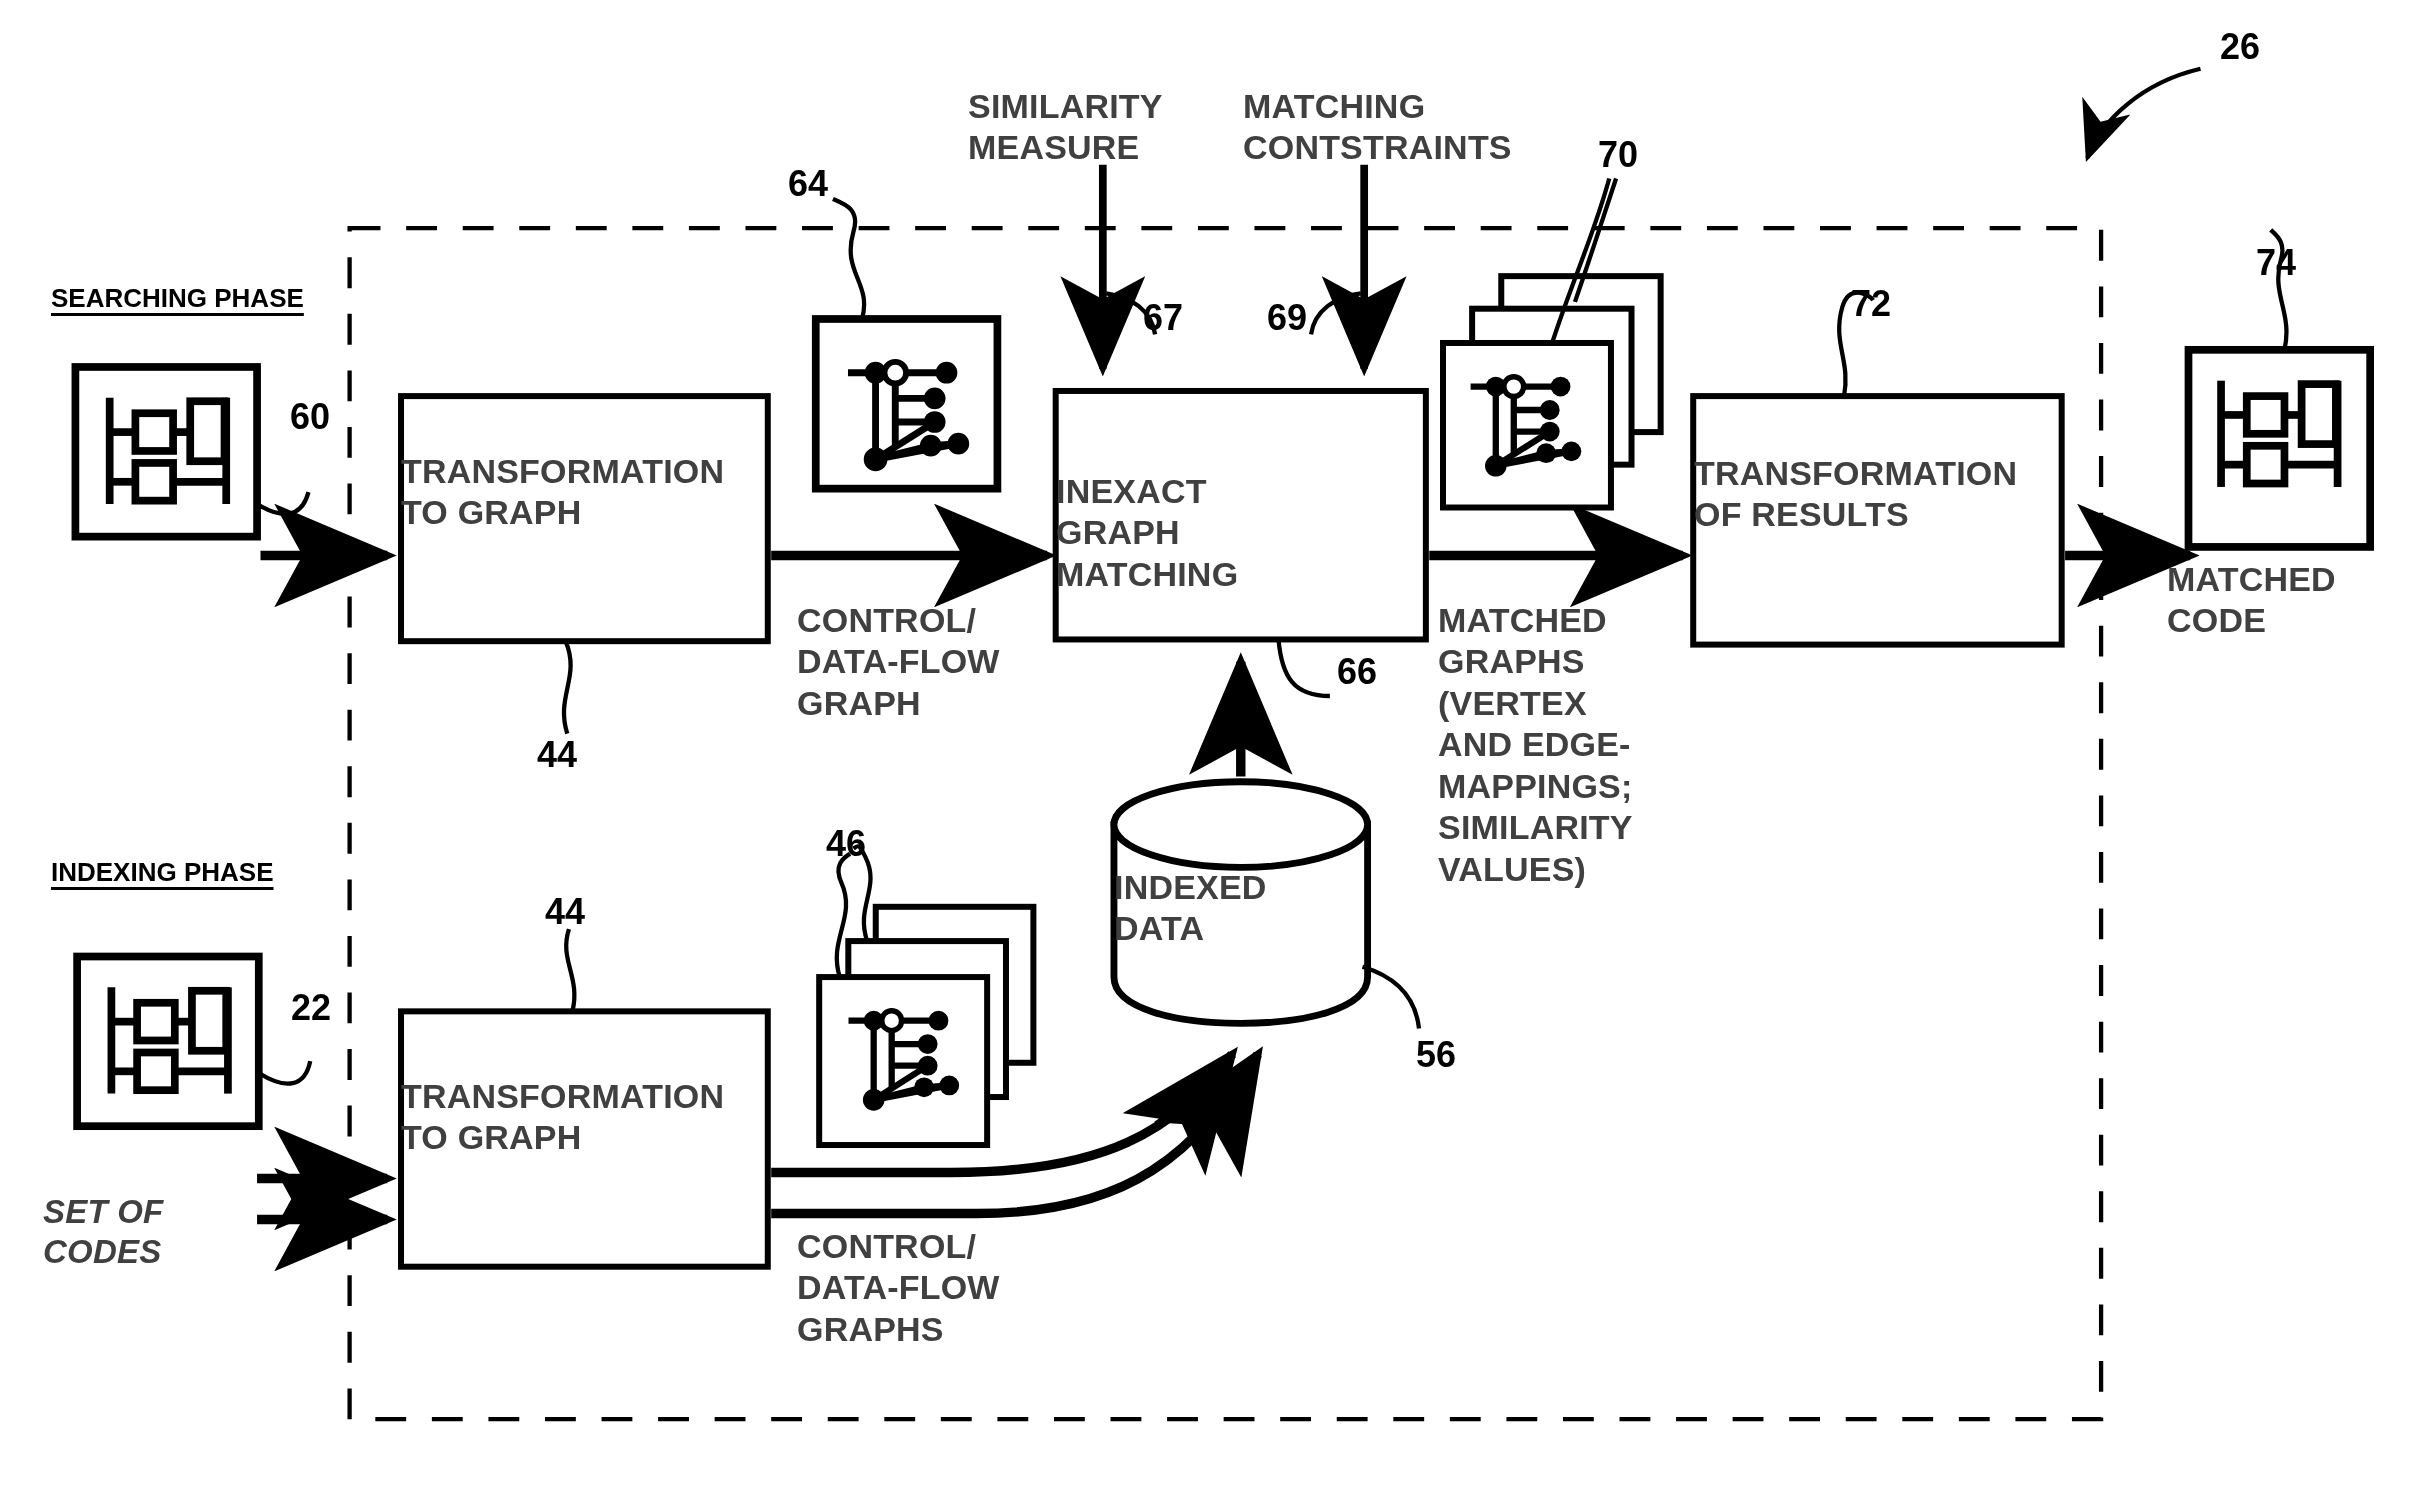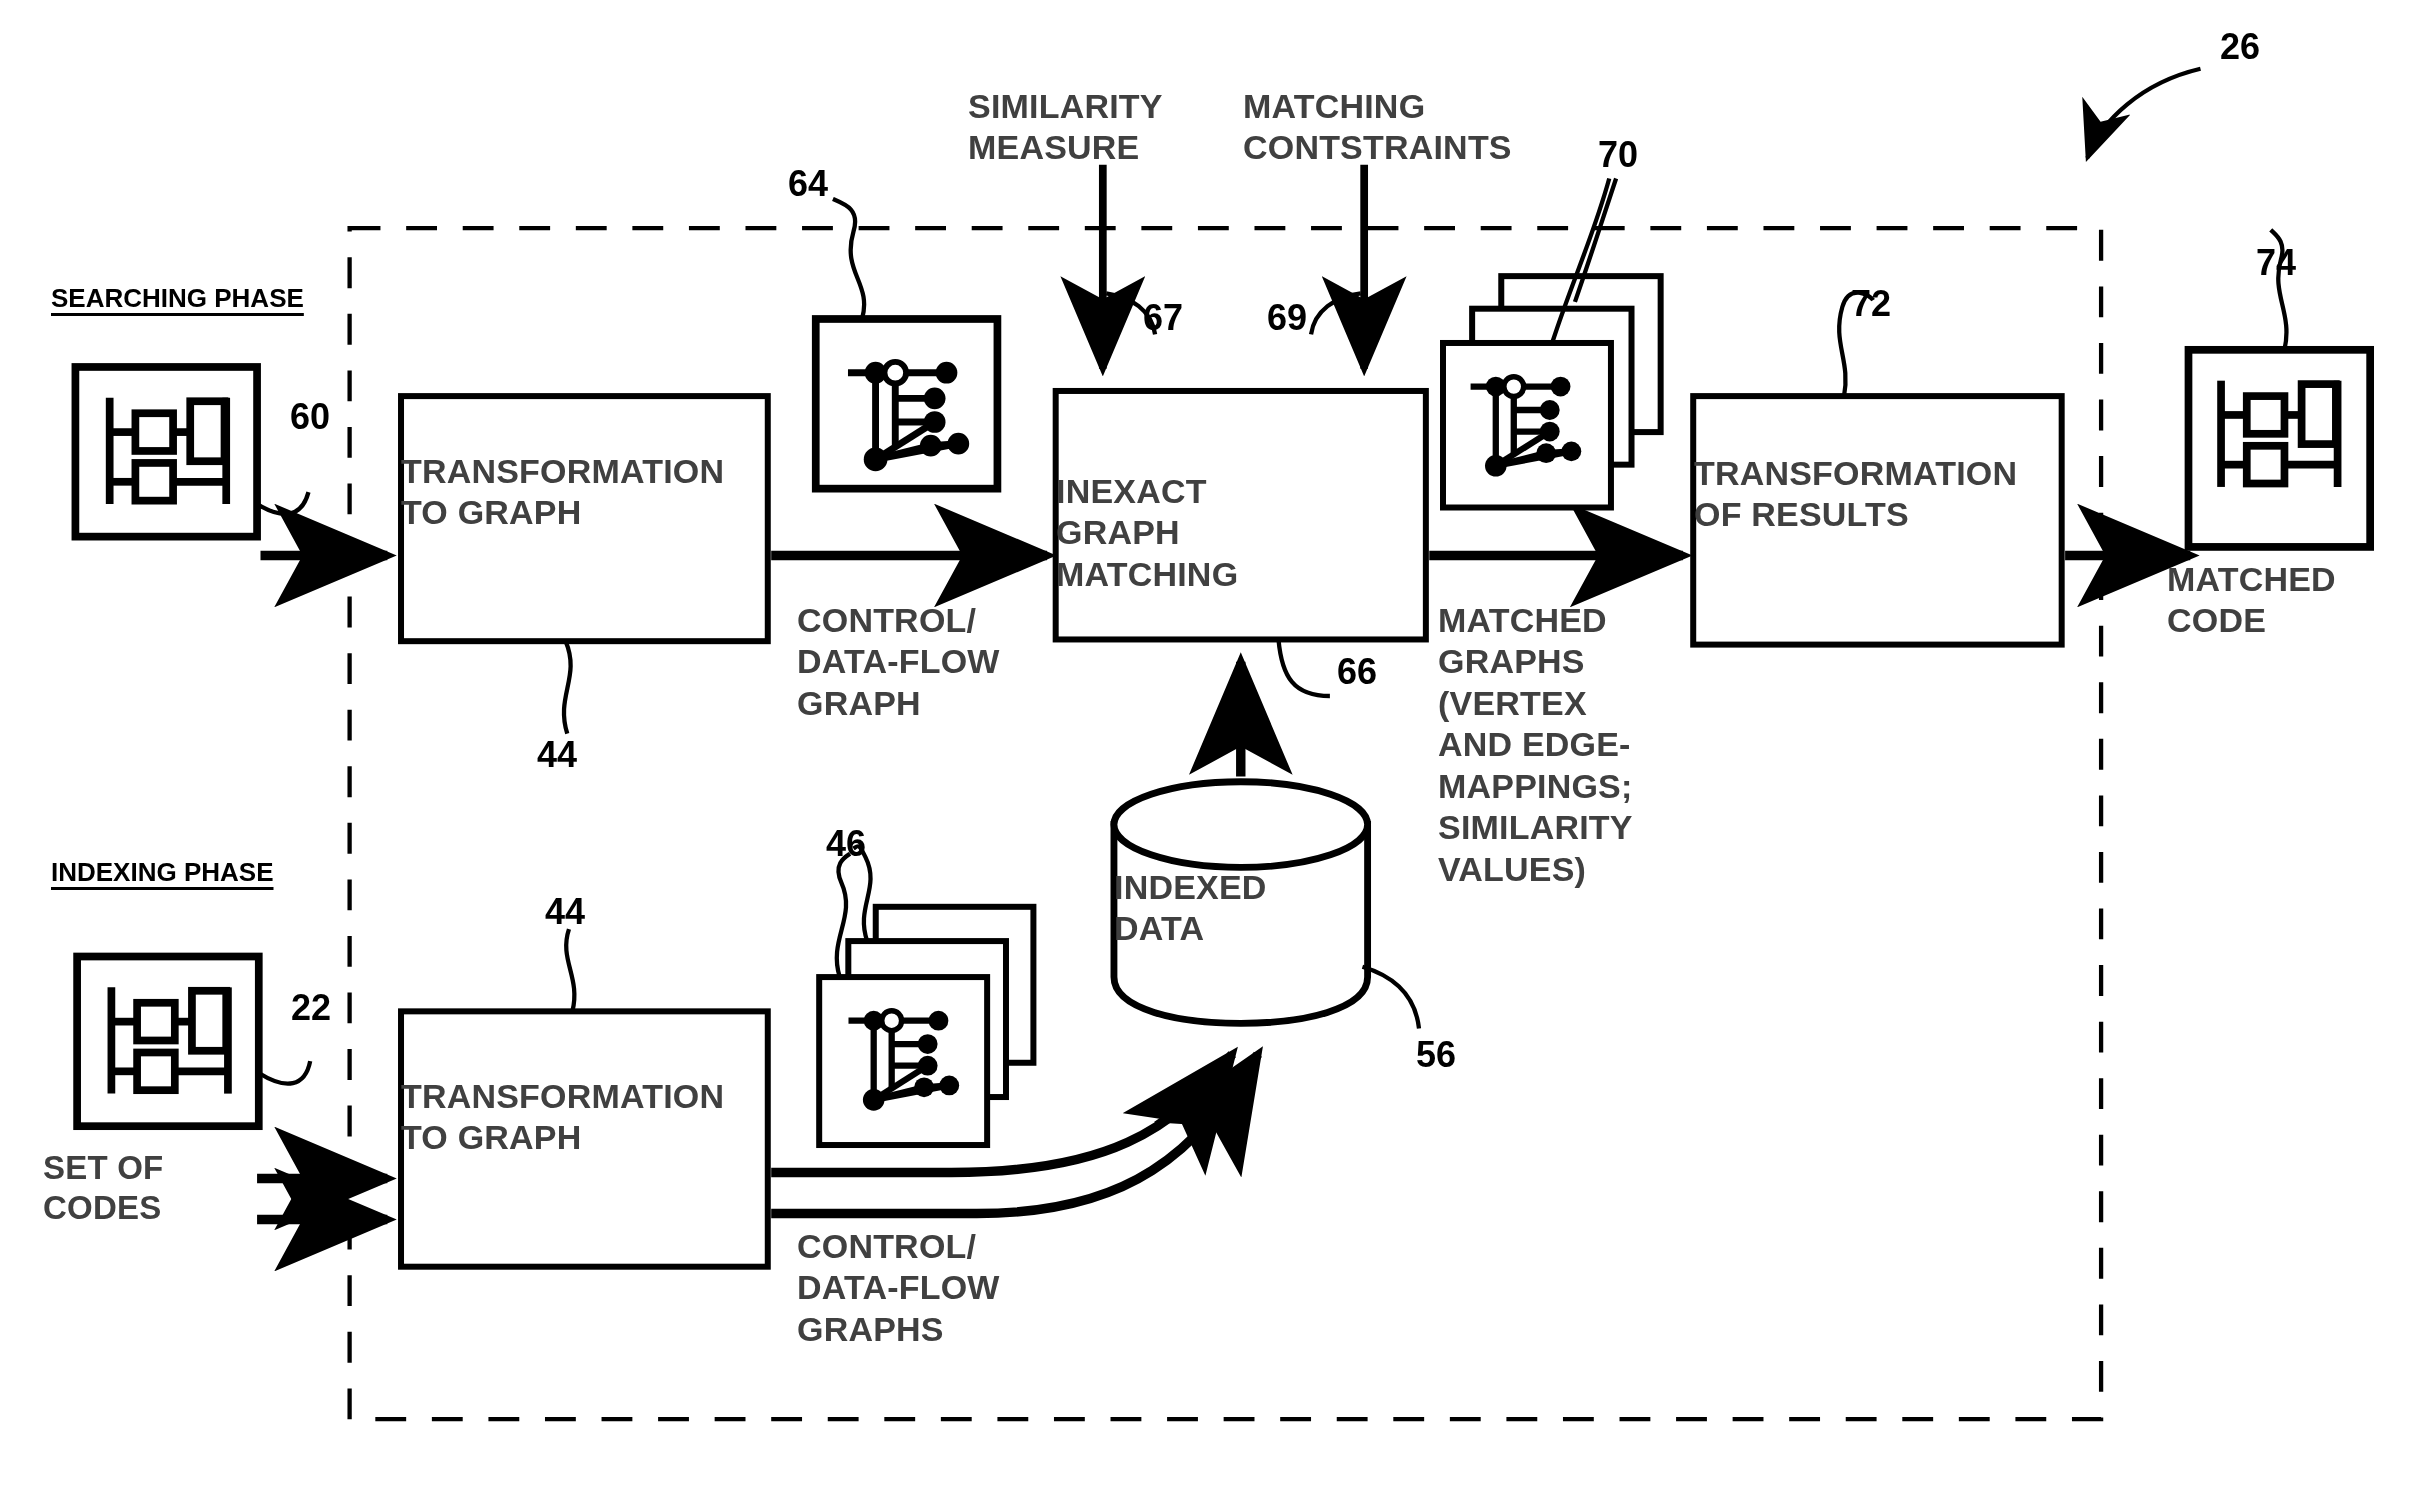--- a/index.html
+++ b/index.html
@@ -148,21 +148,21 @@
              C1520,1194 1596,1178 1596,1140 L1596,962 Z" fill="#fff" stroke="#000" stroke-width="8"></path>
     <ellipse cx="1448" cy="962" rx="148" ry="50" fill="#fff" stroke="#000" stroke-width="8"></ellipse>
     <path d="M1590,1128 C1630,1140 1652,1164 1656,1200" fill="none" stroke="#000" stroke-width="5"></path>
 
     <line x1="1448" y1="906" x2="1448" y2="772" stroke="#000" stroke-width="11" marker-end="url(#ah)"></line>
   </svg>
 
   <div class="phase" style="left:51px;top:283px;">SEARCHING PHASE</div>
   <div class="phase" style="left:51px;top:857px;">INDEXING PHASE</div>
 
-  <div class="txt t38" style="left:43px;top:1148px;width:249px;">SET OF
+  <div class="txt t38" style="left:43px;top:1192px;width:249px;font-style:italic;">SET OF
 CODES</div>
 
   <div class="txt t40" style="left:401px;top:451px;width:367px;">TRANSFORMATION
 TO GRAPH</div>
   <div class="txt t40" style="left:401px;top:1076px;width:367px;">TRANSFORMATION
 TO GRAPH</div>
   <div class="txt t40" style="left:1056px;top:429px;width:370px;margin-top:42px;">INEXACT
 GRAPH
 MATCHING</div>
   <div class="txt t40" style="left:1694px;top:453px;width:369px;">TRANSFORMATION

